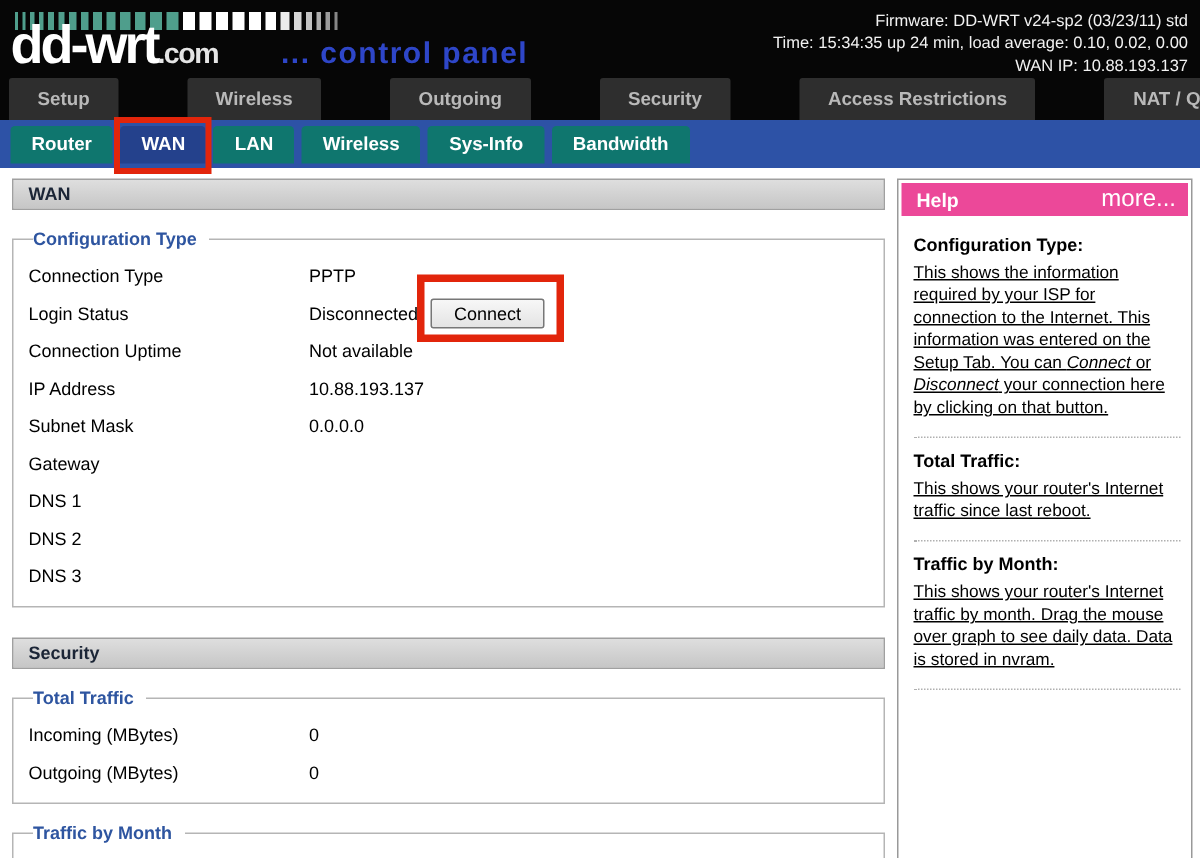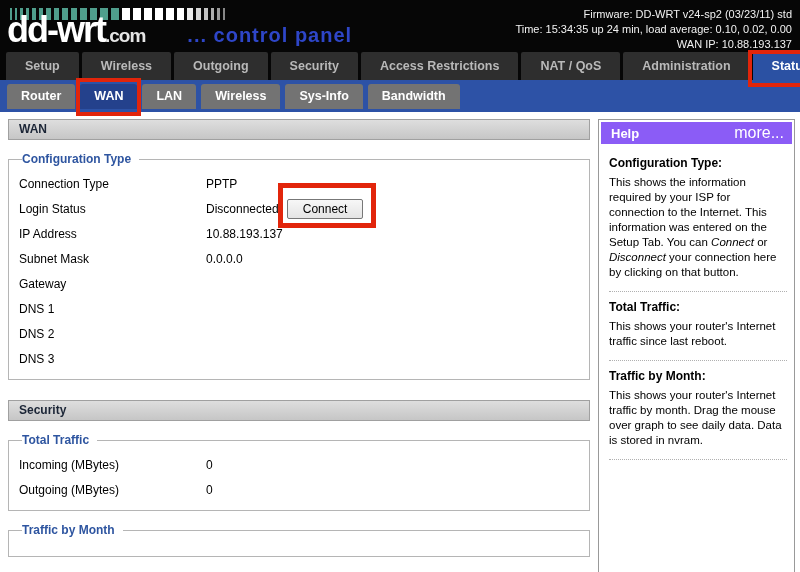--- a/index.html
+++ b/index.html
@@ -12,31 +12,31 @@
   
   .header { background:#060606; height:52px; position:relative; }
   .squares { position:absolute; left:10px; top:7px; display:flex; align-items:center; gap:3px; height:13px; }
   .squares i { display:block; height:12px; }
   .logoline { position:absolute; left:7px; bottom:1px; display:flex; align-items:baseline; white-space:nowrap; }
   .logo-main { color:#ffffff; font-weight:bold; font-size:36px; letter-spacing:-2px; }
   .logo-com  { color:#e5e5e5; font-weight:bold; font-size:19px; letter-spacing:-1px; }
   .logo-tag  { color:#2e46c8; font-weight:bold; font-size:20px; margin-left:42px; letter-spacing:1px; }
   .sysinfo { position:absolute; right:8px; top:7px; text-align:right; color:#f2f2f2; font-size:11px; line-height:15px; }
   
-  .navbar { background:#060606; height:28px; display:flex; align-items:stretch; padding-left:6px; }
+  .navbar { background:#060606; height:28px; display:flex; align-items:stretch; padding-left:6px;gap:43px; }
   .navtab {
     background:#2e2e2e; color:#b9b9b9; font-weight:bold; font-size:12.5px;
     line-height:28px; padding:0 19px; margin-right:3px; cursor:pointer;
     border-radius:2px 2px 0 0; position:relative; white-space:nowrap;
   }
   .navtab.active { background:#2b51a3; color:#ffffff; }
   
   .subnav { background:#2d52a6; height:32px; display:flex; align-items:flex-start; padding:4px 0 0 7px; }
   .subtab {
-    background:#737373; color:#ffffff; font-weight:bold; font-size:12.5px;
+    background:#0f766e; color:#ffffff; font-weight:bold; font-size:12.5px;
     height:25px; line-height:25px; padding:0 14px; margin-right:5px; cursor:pointer;
     border-radius:3px 3px 0 0; position:relative; white-space:nowrap;
   }
   .subtab.active { background:#24418c; }
   
   .hl { position:absolute; border:4px solid #e2250b; pointer-events:none; z-index:9; }
   .hl-status  { top:-2px; left:-5px; right:-5px; bottom:-7px; }
   .hl-wan     { top:-6px; left:-4px; right:-4px; bottom:-7px; }
   .hl-connect { top:-16px; left:-9px; right:-13px; bottom:-9px; border-width:5px; }
   
@@ -55,28 +55,28 @@
   .btn-wrap { position:relative; margin-left:8px; display:inline-block; }
   button.std {
     font-family:"Liberation Sans",sans-serif; font-size:12px; color:#000;
     background:linear-gradient(#f7f7f7,#e4e4e4); border:1px solid #777;
     border-radius:2px; padding:2px 15px; cursor:pointer;
   }
   .gap { height:20px; }
   
   .sidebar { width:197px; border:1px solid #999; padding:2px; height:620px; background:#fff; }
   .help-bar {
-    background:#8b5cf6; height:22px; display:flex; justify-content:space-between;
+    background:#ec4899; height:22px; display:flex; justify-content:space-between;
     align-items:center; padding:0 8px 0 10px; color:#fff;
   }
   .help-title { font-weight:bold; font-size:13px; }
   .help-more { font-size:16px; color:#fff; text-decoration:none; cursor:pointer; }
   .help-body { padding:4px 5px 0 8px; }
   .help-body h4 { font-size:12px; margin:8px 0 5px; }
-  .help-body p { font-size:11.5px; line-height:15px; margin:0; }
+  .help-body p { font-size:11.5px; line-height:15px; margin:0;text-decoration:underline; }
   .help-divider { border-bottom:1px dotted #b0b0b0; margin:11px 0 3px; }
 </style>
 </head>
 <body>
 
 <div class="header">
   <div class="squares" id="squares">
       <i style="width: 2px; background: rgb(79, 158, 140);"></i>
       <i style="width: 2px; background: rgb(79, 158, 140);"></i>
       <i style="width: 3px; background: rgb(79, 158, 140);"></i>
@@ -151,20 +151,26 @@
             </span>
           </div>
           <div class="row">
             <span class="row-label">Login Status</span>
             <span class="row-value">
               <span>Disconnected</span>
               <span class="btn-wrap"><button class="std">Connect</button><span class="hl hl-connect"></span></span>
             </span>
           </div>
           <div class="row">
+            <span class="row-label">Connection Uptime</span>
+            <span class="row-value">
+              <span>Not available</span>
+            </span>
+          </div>
+          <div class="row">
             <span class="row-label">IP Address</span>
             <span class="row-value">
               <span>10.88.193.137</span>
             </span>
           </div>
           <div class="row">
             <span class="row-label">Subnet Mask</span>
             <span class="row-value">
               <span>0.0.0.0</span>
             </span>

